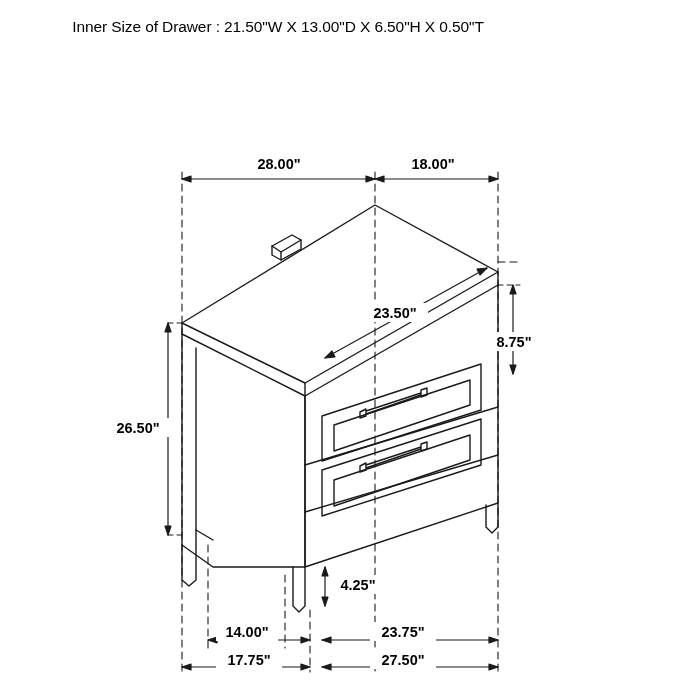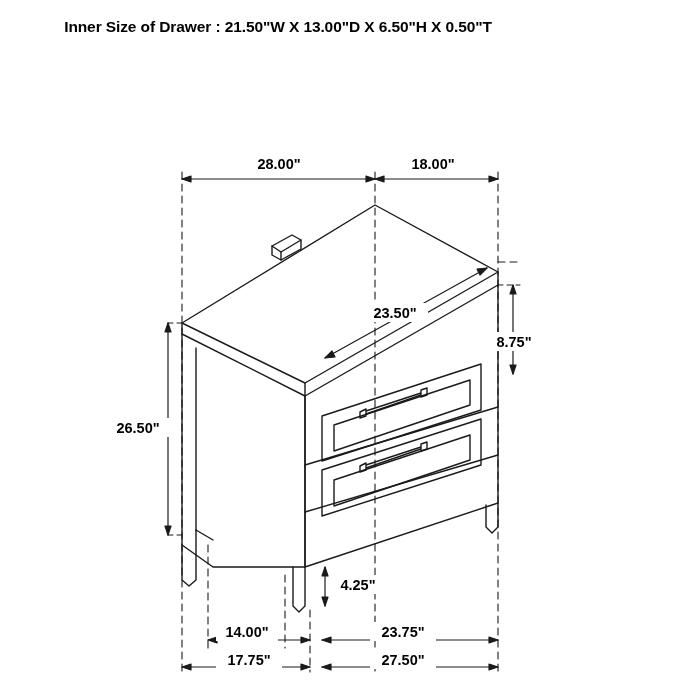--- a/index.html
+++ b/index.html
@@ -20,21 +20,21 @@
     width: 700px;
     height: 700px;
   }
   #title {
     position: absolute;
     top: 18px;
     left: 0;
     width: 556px;
     text-align: center;
     font-size: 15.5px;
-    font-weight: bold;
+    font-weight: normal;
     letter-spacing: -0.1px;
     color: #000;
   }
   svg#diagram {
     position: absolute;
     top: 0;
     left: 0;
     width: 700px;
     height: 700px;
   }

